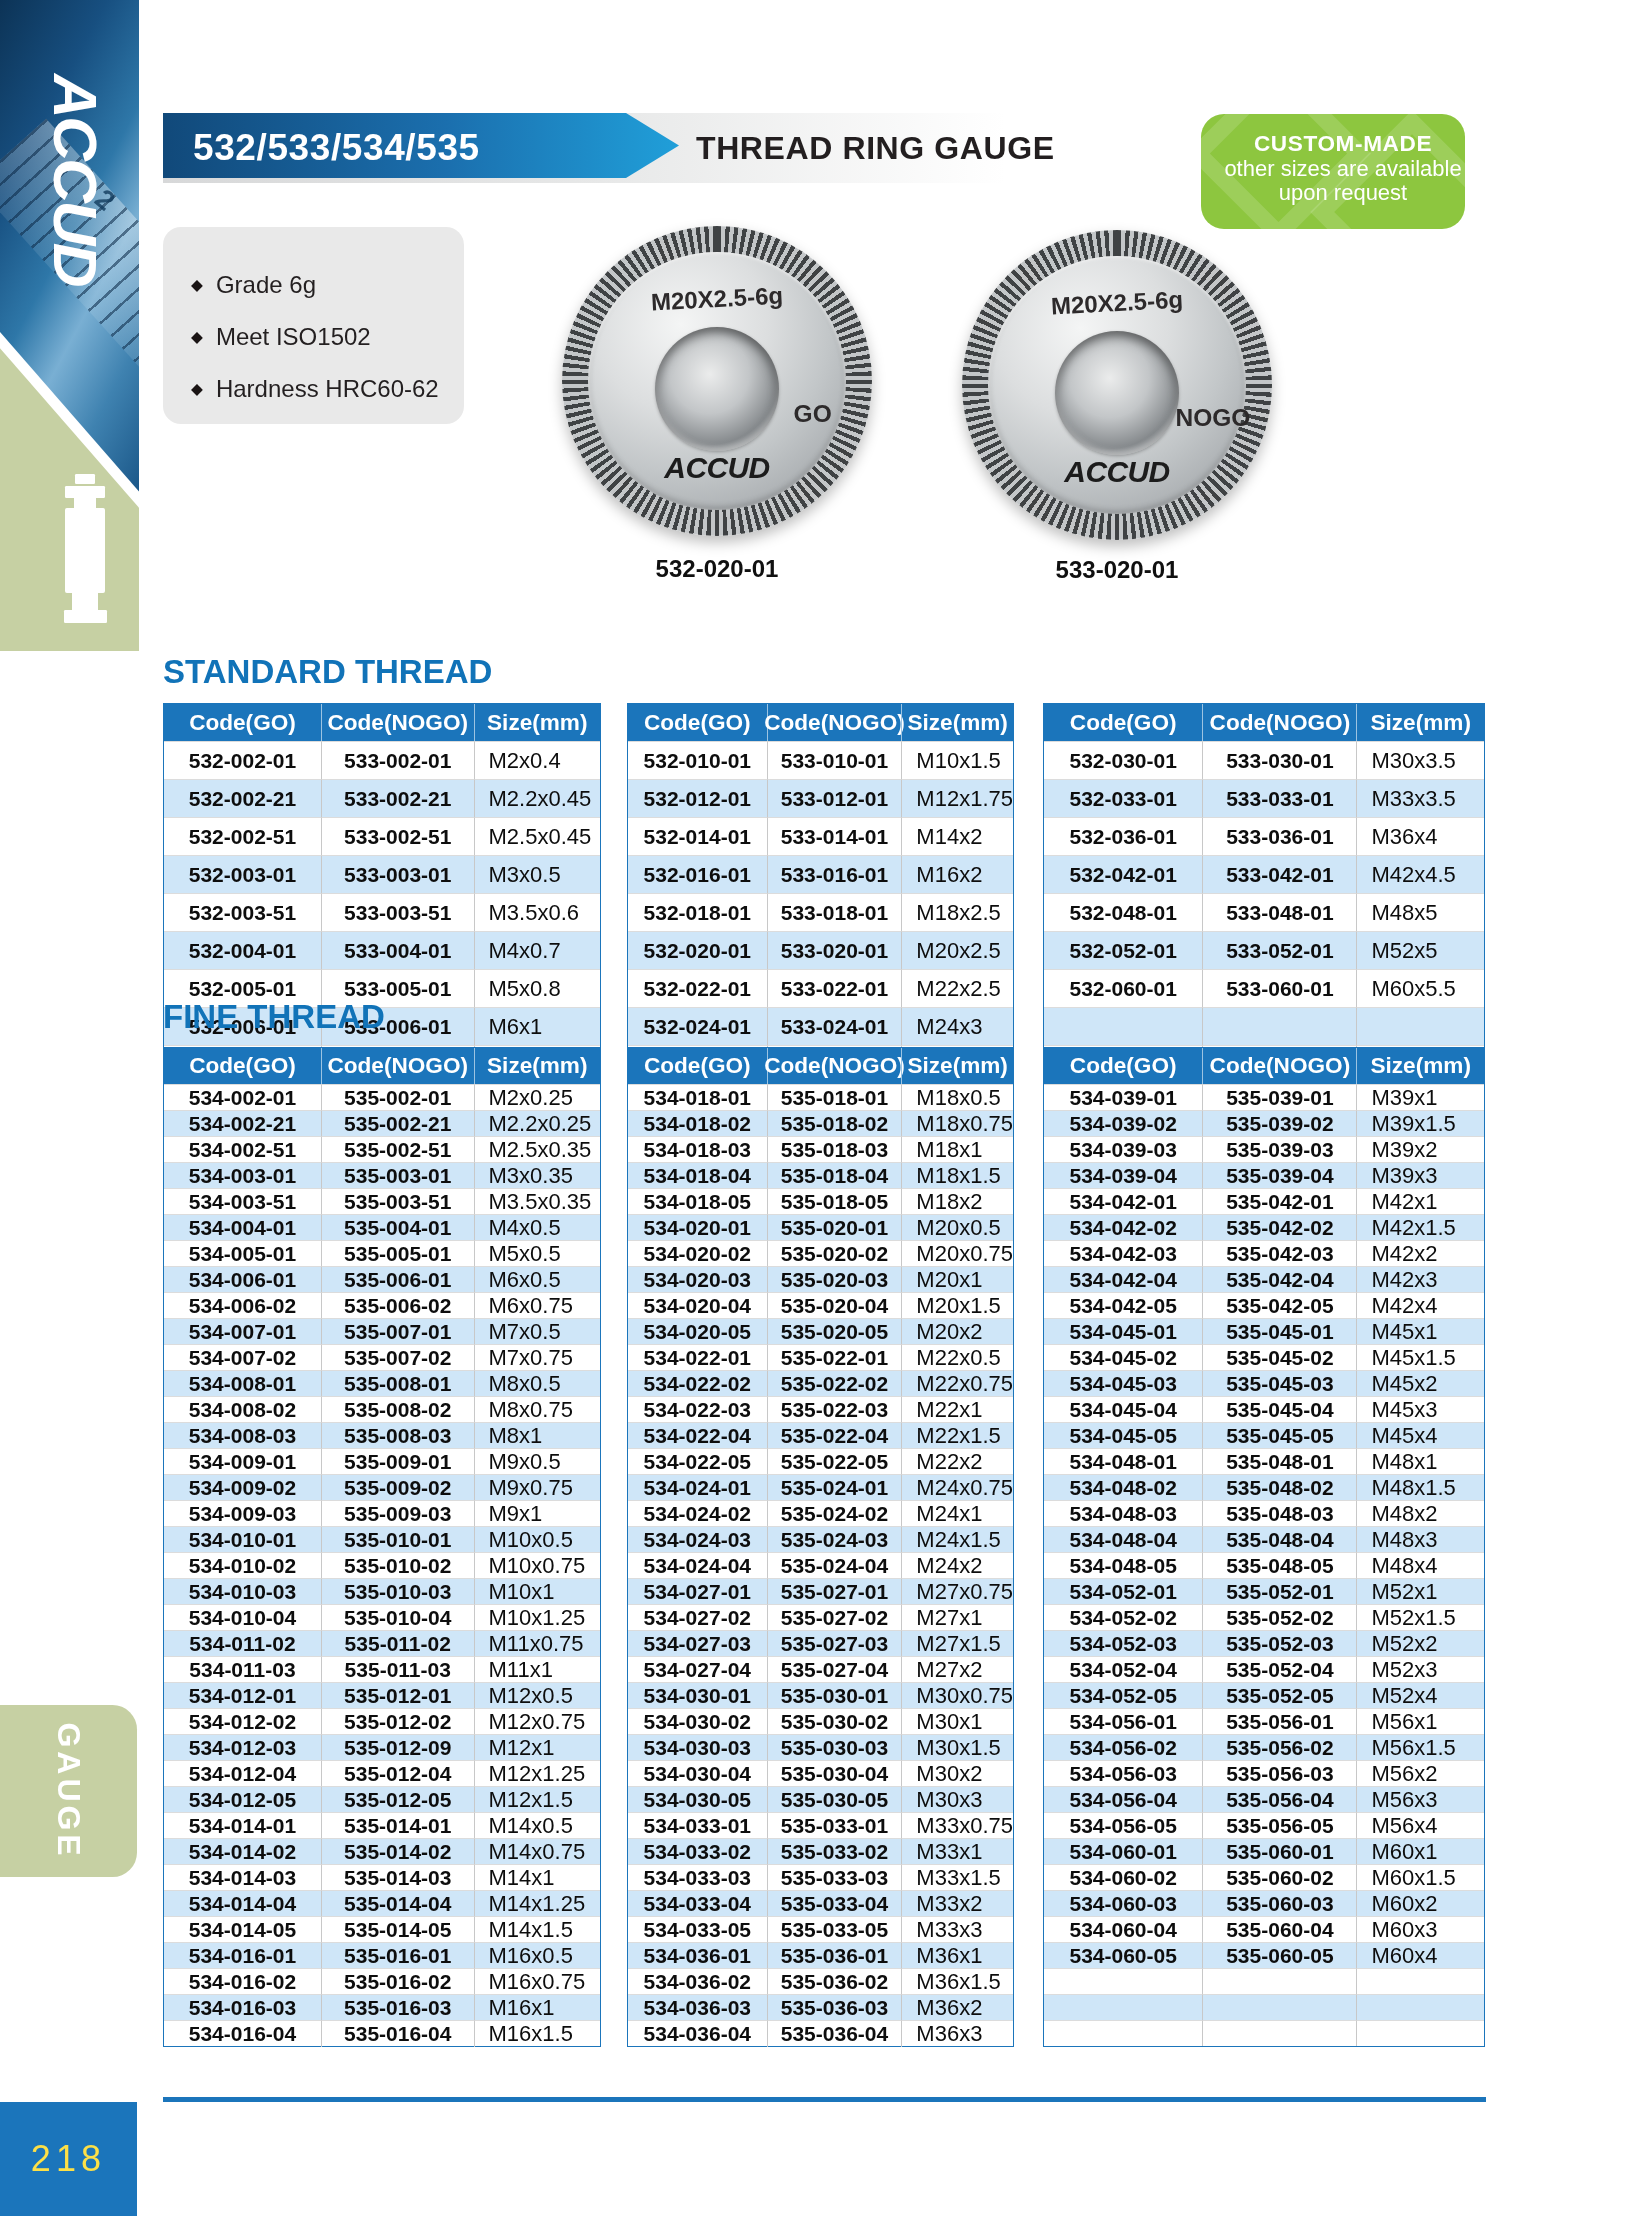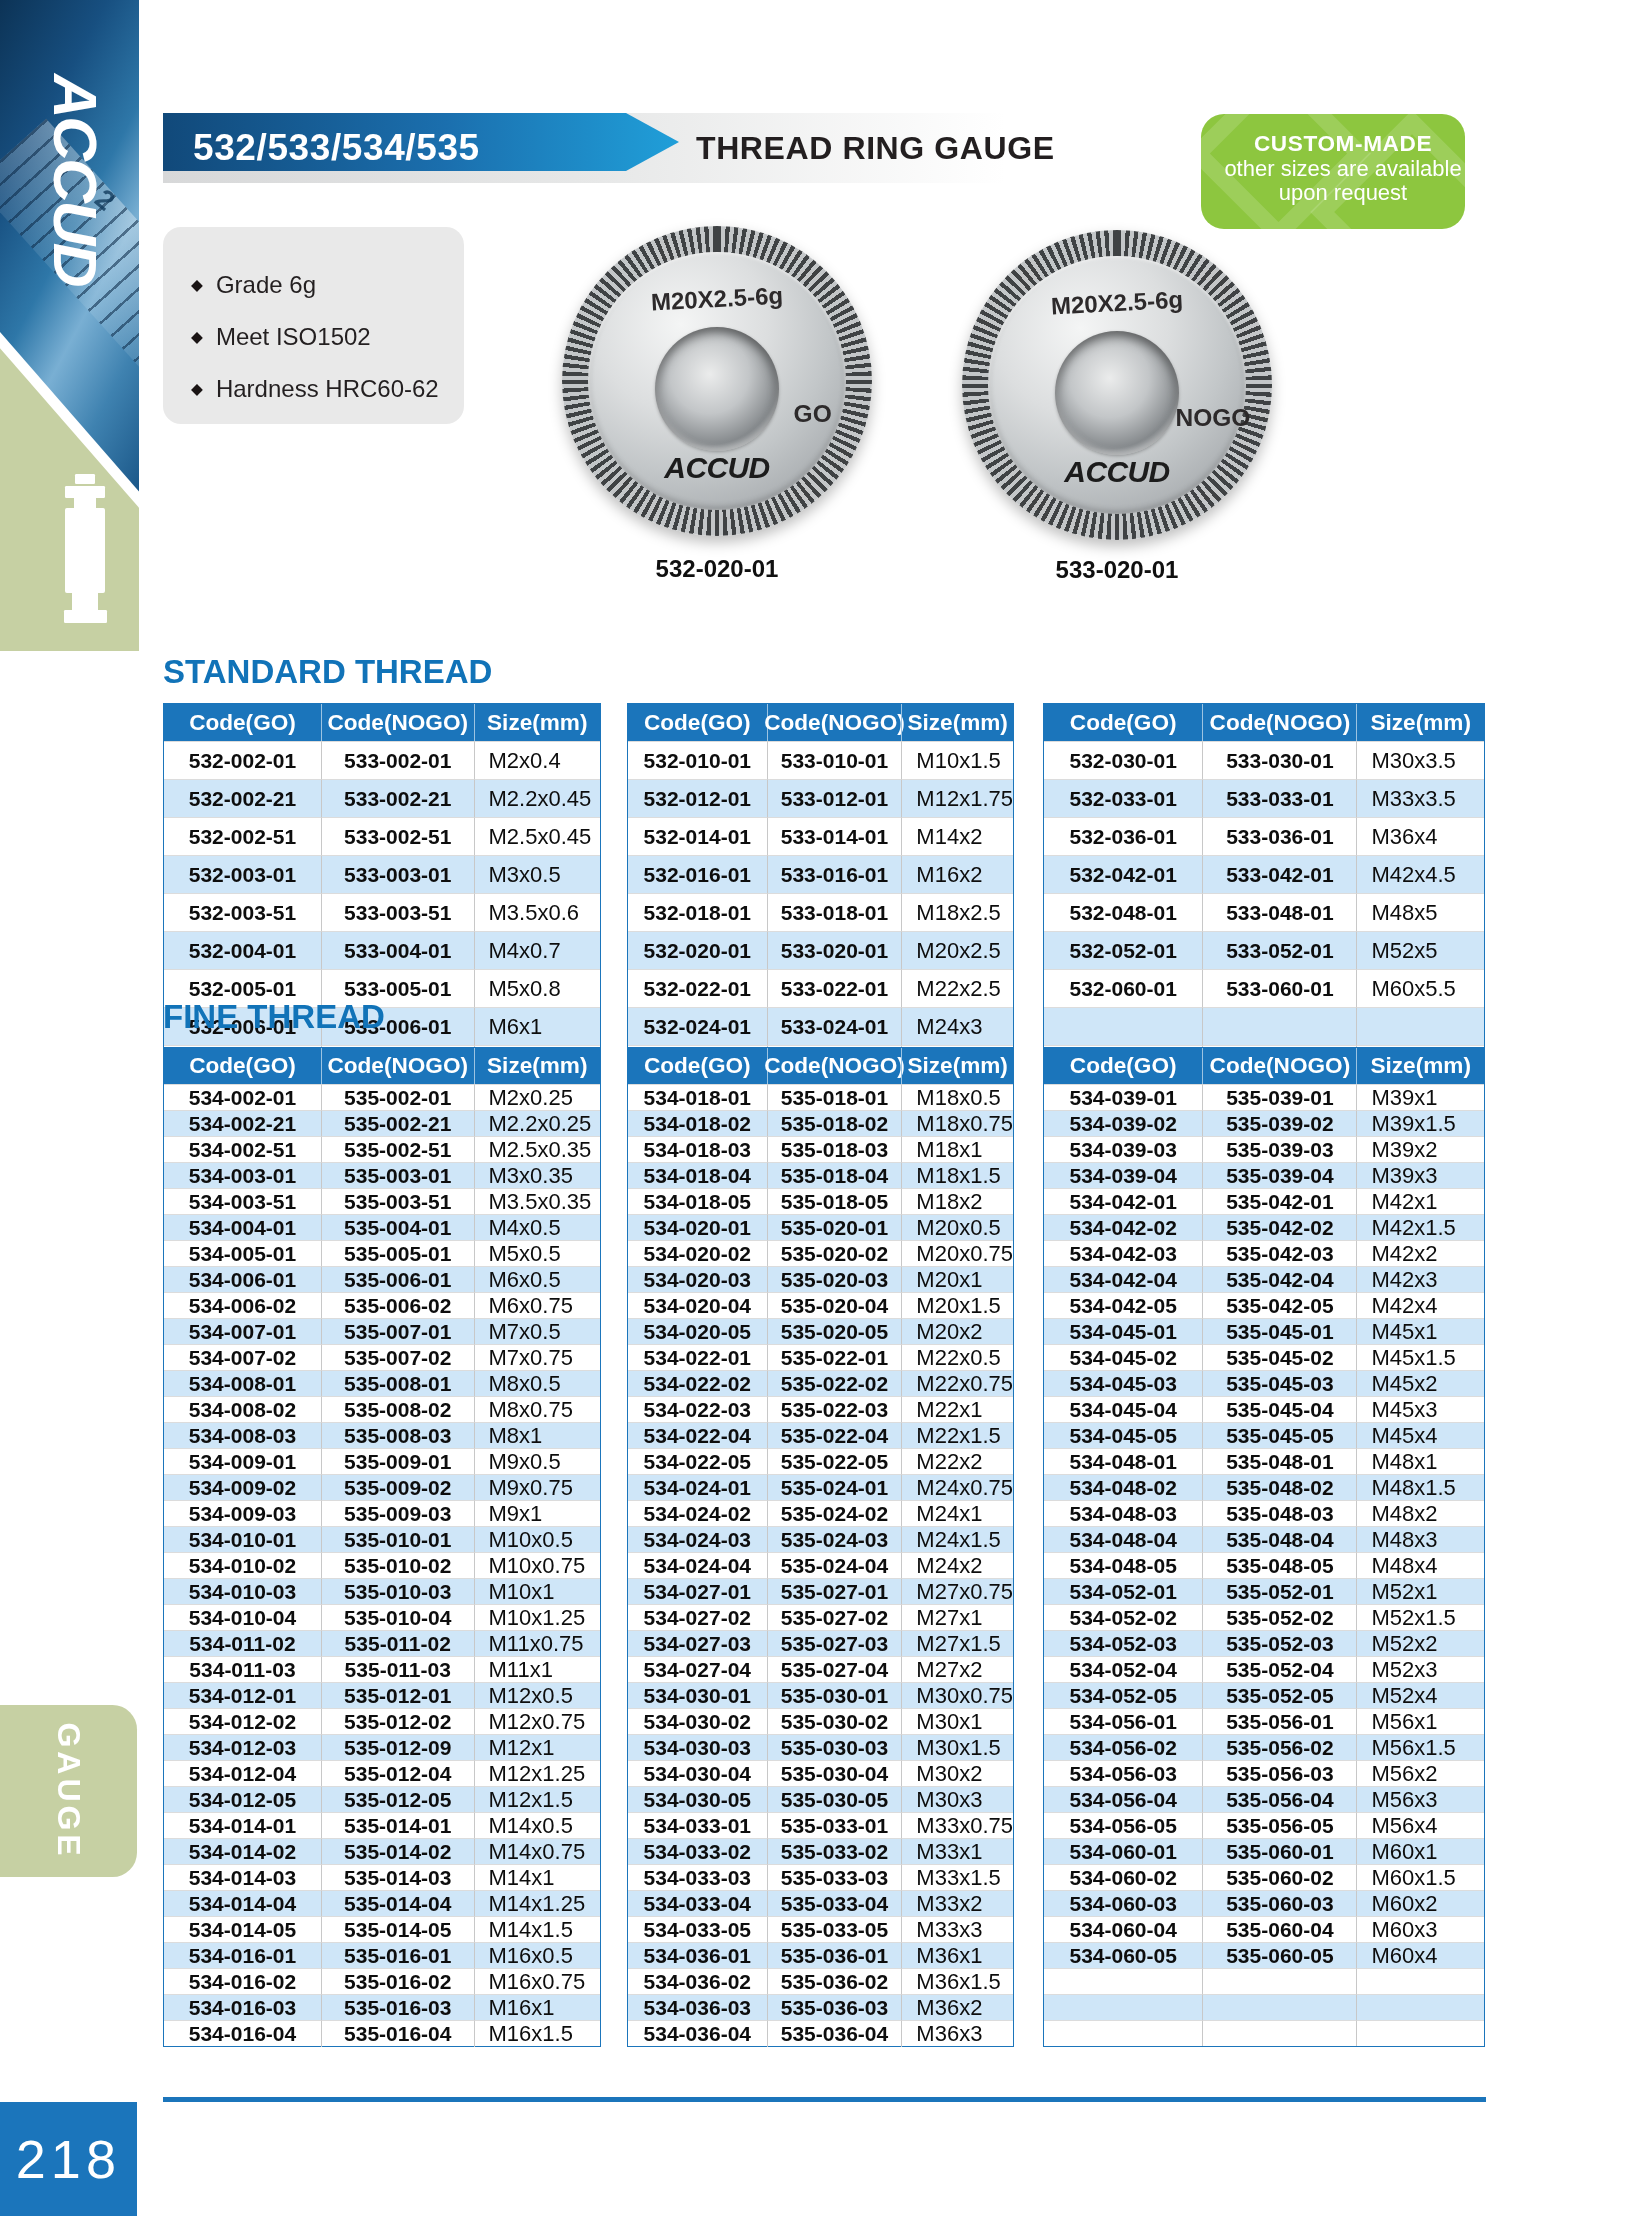--- a/index.html
+++ b/index.html
@@ -46,30 +46,30 @@
     position:absolute;left:0;top:1705px;width:137px;height:172px;
     background:#c6d0a3;border-radius:0 24.5px 24.5px 0;
   }
   .gauge-tab span{
     position:absolute;left:50%;top:50%;transform:translate(-50%,-50%);
     writing-mode:vertical-rl;text-orientation:mixed;
     color:#fff;font-size:32px;font-weight:700;letter-spacing:3.9px;
   }
   .page-num{
     position:absolute;left:0;top:2102px;width:137px;height:114px;
-    background:#1b75bb;color:#ffffff;font-size:54px;
+    background:#1b75bb;color:#fde047;font-size:36px;
     display:flex;align-items:center;justify-content:center;letter-spacing:5.2px;
   }
   
   .gray-band{
     position:absolute;left:163px;top:113px;width:877px;height:70px;
     background:linear-gradient(90deg,#d7d8d9 0%,#e7e8e8 50%,rgba(255,255,255,0) 96%);
   }
   .banner{
-    position:absolute;left:163px;top:113px;width:516px;height:58px;
+    position:absolute;left:163px;top:113px;width:516px;height:65px;
     background:linear-gradient(90deg,#11497a 0%,#1b6fae 55%,#209fd9 100%);
     clip-path:polygon(0 0,calc(100% - 53px) 0,100% 50%,calc(100% - 53px) 100%,0 100%);
     color:#fff;font-size:37px;font-weight:700;line-height:70px;padding-left:30px;
     box-sizing:border-box;letter-spacing:0.6px;
   }
   .page-title{
     position:absolute;left:696px;top:113px;height:70px;line-height:71px;
     color:#231f20;font-size:32px;font-weight:800;letter-spacing:0.6px;
   }
   .badge{

